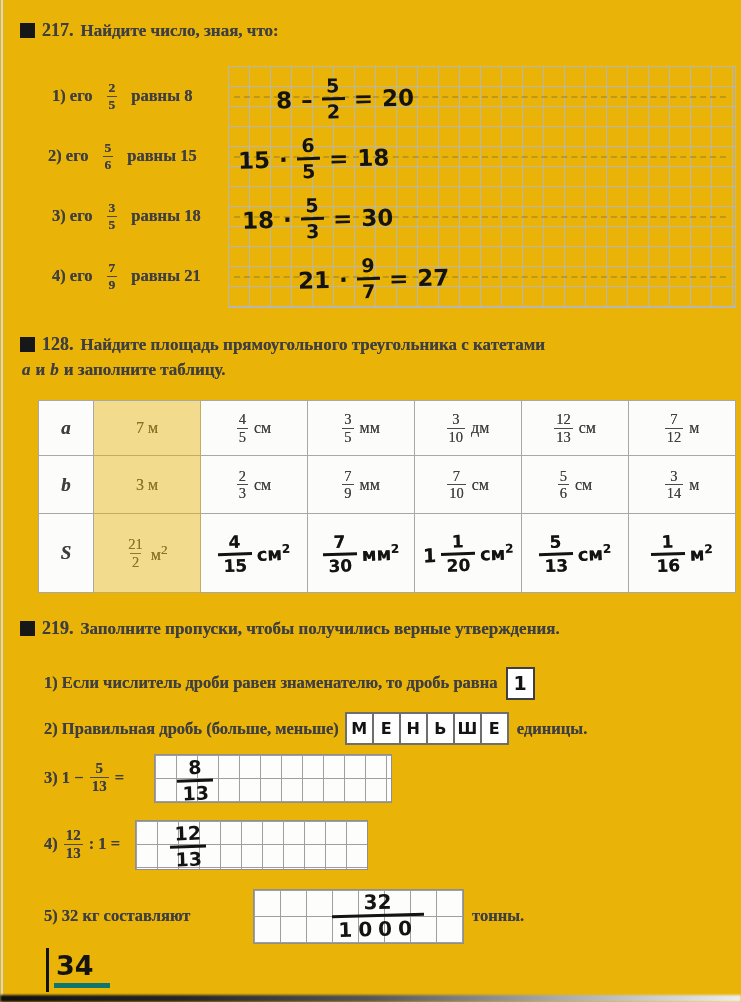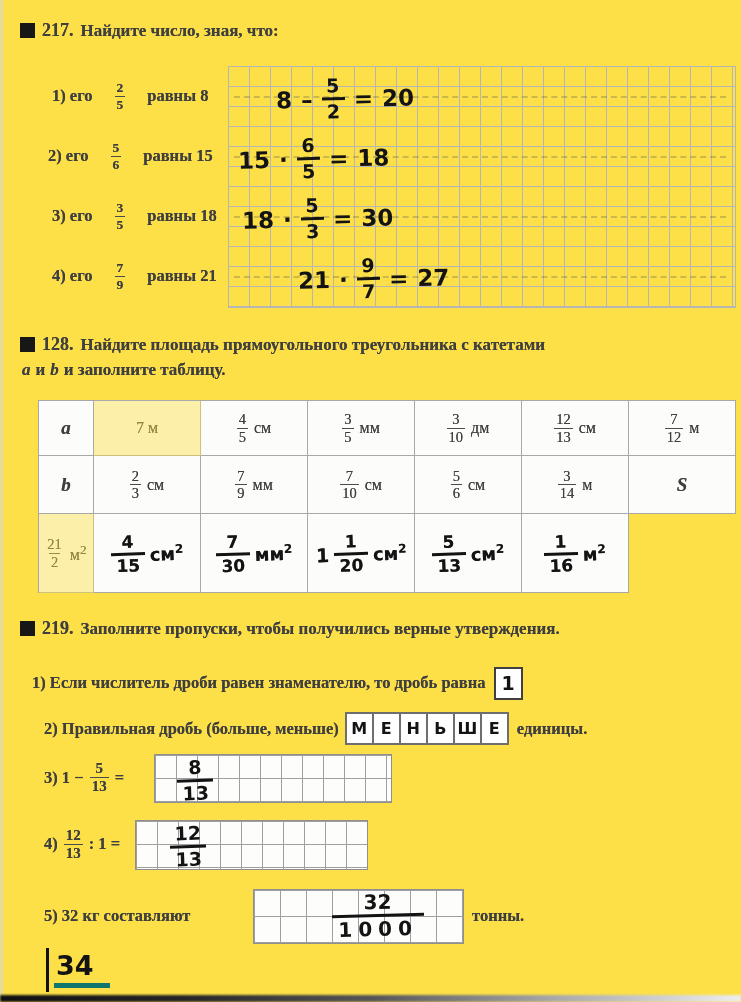--- a/index.html
+++ b/index.html
@@ -1,24 +1,24 @@
 <!DOCTYPE html>
 <html><head>
 <meta charset="utf-8">
 <style>
   html,body { margin:0; padding:0; background:#888; }
-  .page { position:relative; width:741px; height:1002px; background:#fde047;
+  .page { position:relative; width:741px; height:1002px; background:#eab308;
           font-family:"Liberation Serif", serif; color:#3f3f3f; overflow:hidden; }
   .abs { position:absolute; }
   .prt { text-shadow:0 0 0.5px rgba(70,70,70,0.85); }
   .exheader { display:flex; align-items:center; gap:7px; }
   .bullet { display:inline-block; width:15px; height:15px; background:#171717; flex:none; }
   .exnum { font-weight:bold; font-size:18px; }
   .extitle { font-weight:bold; font-size:17px; }
-  .itemtext { display:flex; align-items:center; gap:22px; height:60px; font-weight:bold; font-size:16.5px; }
+  .itemtext { display:flex; align-items:center; gap:14px; height:60px; font-weight:bold; font-size:16.5px; }
   .flexrow { display:flex; align-items:center; gap:8px; }
   .btxt { font-weight:bold; font-size:16.5px; }
 
   
   .pfrac { display:inline-flex; flex-direction:column; align-items:center; line-height:1; vertical-align:middle; font-weight:bold; }
   .pfrac .fn { padding:0 2px 1px; }
   .pfrac .fd { padding:1px 2px 0; border-top:1.3px solid #4a4a4a; }
   .itemtext .pfrac { font-size:13.5px; }
   .tbl .pfrac { font-size:14.5px; font-weight:normal; }
   .f15 { font-size:15px; }
@@ -218,20 +218,23 @@
     </div>
     <div class="cell">
       <span class="pfrac">
           <span class="fn">7</span>
           <span class="fd">12</span>
         </span>
       <span>м</span>
     </div>
 
     <div class="cell lblcell">b</div>
+    <div class="cell faded">
+        <span>3 м</span>
+      </div>
     <div class="cell">
       <span class="pfrac">
           <span class="fn">2</span>
           <span class="fd">3</span>
         </span>
       <span>см</span>
     </div>
     <div class="cell">
       <span class="pfrac">
           <span class="fn">7</span>
@@ -316,21 +319,21 @@
       </span>
     </div>
   </div>
 
   <div class="exheader abs" style="left:20px; top:618px;">
     <span class="bullet"></span>
     <span class="exnum prt">219.</span>
     <span class="extitle prt">Заполните пропуски, чтобы получились верные утверждения.</span>
   </div>
 
-  <div class="flexrow abs" style="left:32px; top:666px; height:34px;">
+  <div class="flexrow abs" style="left:44px; top:666px; height:34px;">
     <span class="btxt prt">1) Если числитель дроби равен знаменателю, то дробь равна</span>
     <span class="ansbox">
         <span class="hw">1</span>
       </span>
   </div>
 
   <div class="flexrow abs" style="left:44px; top:712px; height:33px;">
     <span class="btxt prt">2) Правильная дробь (больше, меньше)</span>
     <span class="lboxes">
       <span class="lbox">

